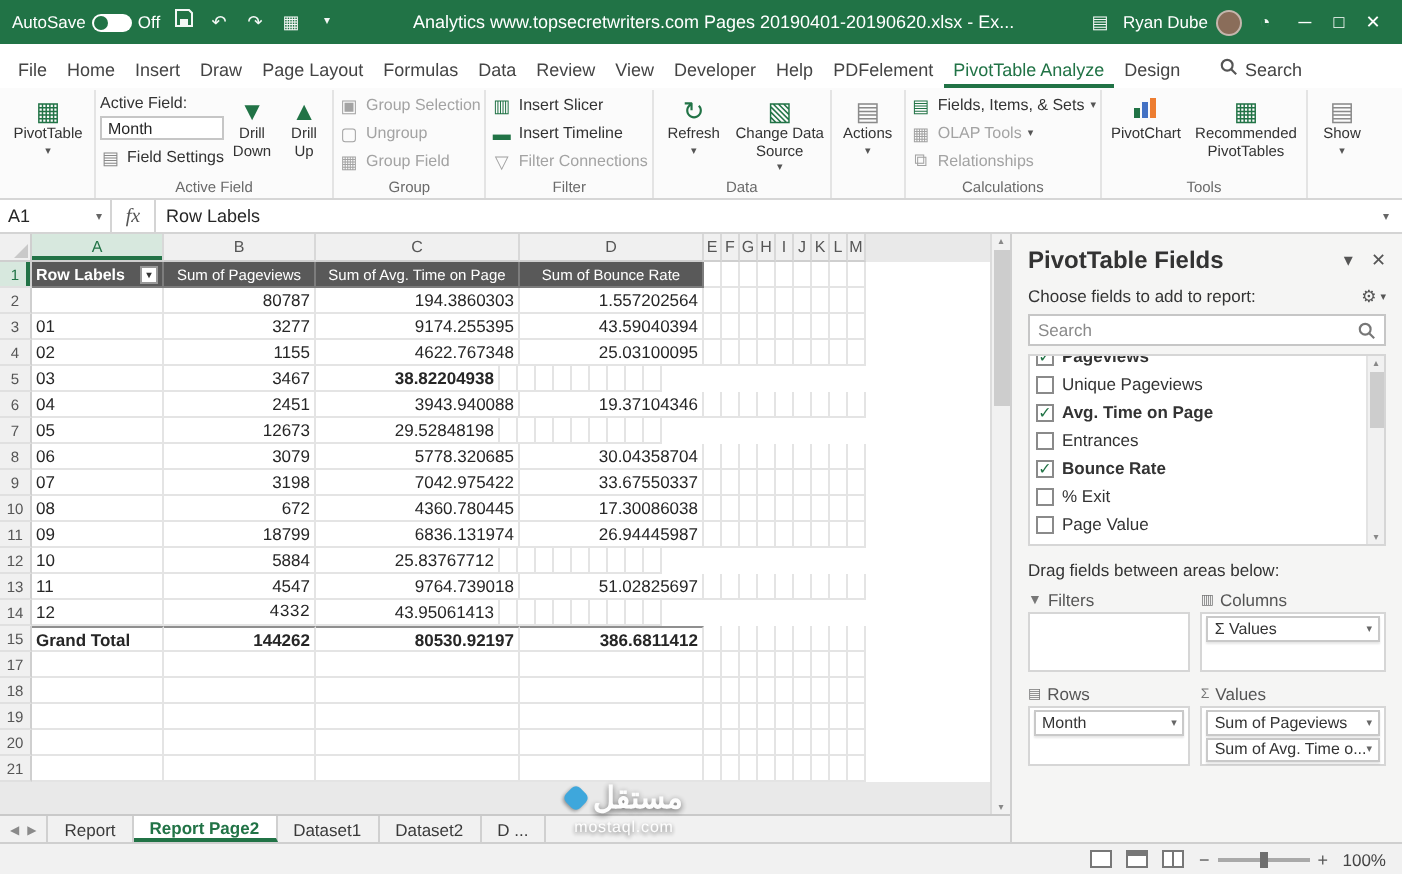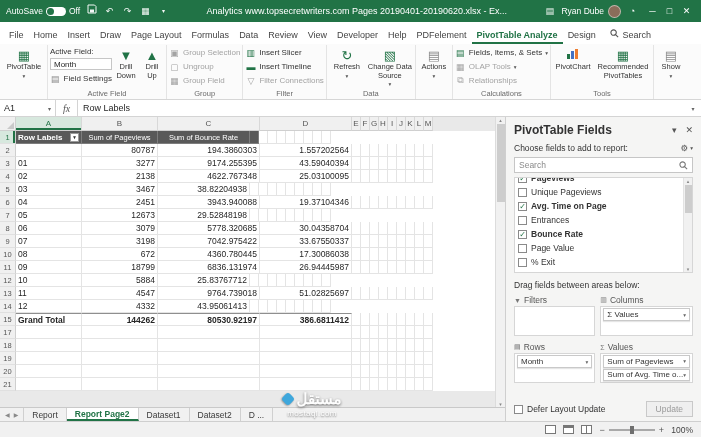--- a/index.html
+++ b/index.html
@@ -16,21 +16,21 @@
 .tb-title{flex:1;text-align:center;white-space:nowrap;overflow:hidden;text-overflow:ellipsis;font-size:9px;}
 .tb-user{display:flex;align-items:center;gap:4px;font-size:8.5px;}
 .avatar{width:13px;height:13px;border-radius:50%;background:#8a6d5a;border:1px solid rgba(255,255,255,.5);}
 .win-btns{display:flex;}
 .win-btn{width:17px;text-align:center;line-height:22px;font-size:9px;}
 
 
 .ribbon-tabs{flex:0 0 22px;background:#fff;display:flex;align-items:flex-end;padding:0 4px;}
 .rtab-strip{display:flex;align-items:flex-end;height:100%;}
 .rtab{padding:0 5px 4px;font-size:9px;color:#444;white-space:nowrap;}
-.rtab.active{color:#217346;font-weight:bold;border-bottom:2px solid #217346;padding-bottom:2px;}
+.rtab.active{color:#217346;font-weight:normal;border-bottom:2px solid #217346;padding-bottom:2px;}
 .rsearch{margin-left:auto;margin-right:46px;display:flex;align-items:center;gap:3px;color:#444;padding-bottom:4px;font-size:9px;}
 
 
 .ribbon{flex:0 0 56px;background:#fbfbfb;border-bottom:1px solid #d6d6d6;display:flex;align-items:stretch;padding:1px 1px 0;overflow:hidden;}
 .rgroup{display:flex;flex-direction:column;border-right:1px solid #e4e4e4;padding:0 2px;}
 .rgc{flex:1;display:flex;align-items:flex-start;gap:2px;padding-top:2px;}
 .rgc.stackc{flex-direction:column;justify-content:center;gap:1px;padding-top:0;}
 .rgroup-label{height:11px;text-align:center;font-size:7.5px;color:#6a6a6a;line-height:11px;white-space:nowrap;}
 .bigbtn{display:flex;flex-direction:column;align-items:center;text-align:center;font-size:7.5px;color:#333;line-height:1.15;padding-top:1px;height:100%;}
 .bigbtn .ic{font-size:13px;height:15px;line-height:15px;color:#217346;}
@@ -369,20 +369,21 @@
               <div class="g-colh" style="width: 9px;">M</div>
             </div>
           <div>
               <div class="g-row phead">
                 <div class="g-gutter sel">1</div>
                 <div class="g-cell phead-a" style="width: 66px;">
                   <span>Row Labels</span>
                   <span class="filter-btn">▾</span>
                 </div>
                 <div class="g-cell num" style="width: 76px;">Sum of Pageviews</div>
+                <div class="g-cell num" style="width: 102px;">Sum of Avg. Time on Page</div>
                 <div class="g-cell num" style="width: 92px;">Sum of Bounce Rate</div>
                 <div class="g-cell" style="width: 9px;"></div>
                 <div class="g-cell" style="width: 9px;"></div>
                 <div class="g-cell" style="width: 9px;"></div>
                 <div class="g-cell" style="width: 9px;"></div>
                 <div class="g-cell" style="width: 9px;"></div>
                 <div class="g-cell" style="width: 9px;"></div>
                 <div class="g-cell" style="width: 9px;"></div>
                 <div class="g-cell" style="width: 9px;"></div>
                 <div class="g-cell" style="width: 9px;"></div>
@@ -415,38 +416,38 @@
                 <div class="g-cell" style="width: 9px;"></div>
                 <div class="g-cell" style="width: 9px;"></div>
                 <div class="g-cell" style="width: 9px;"></div>
                 <div class="g-cell" style="width: 9px;"></div>
                 <div class="g-cell" style="width: 9px;"></div>
                 <div class="g-cell" style="width: 9px;"></div>
               </div>
               <div class="g-row">
                 <div class="g-gutter">4</div>
                 <div class="g-cell" style="width: 66px;">02</div>
-                <div class="g-cell num" style="width: 76px;">2138</div>
+                <div class="g-cell num" style="width: 76px;">1155</div>
                 <div class="g-cell num" style="width: 102px;">4622.767348</div>
                 <div class="g-cell num" style="width: 92px;">25.03100095</div>
                 <div class="g-cell" style="width: 9px;"></div>
                 <div class="g-cell" style="width: 9px;"></div>
                 <div class="g-cell" style="width: 9px;"></div>
                 <div class="g-cell" style="width: 9px;"></div>
                 <div class="g-cell" style="width: 9px;"></div>
                 <div class="g-cell" style="width: 9px;"></div>
                 <div class="g-cell" style="width: 9px;"></div>
                 <div class="g-cell" style="width: 9px;"></div>
                 <div class="g-cell" style="width: 9px;"></div>
               </div>
               <div class="g-row">
                 <div class="g-gutter">5</div>
                 <div class="g-cell" style="width: 66px;">03</div>
                 <div class="g-cell num" style="width: 76px;">3467</div>
-                <div class="g-cell num" style="width: 92px;">38.82204938</div>
+                <div class="g-cell num" style="width: 92px; font-weight: bold;">38.82204938</div>
                 <div class="g-cell" style="width: 9px;"></div>
                 <div class="g-cell" style="width: 9px;"></div>
                 <div class="g-cell" style="width: 9px;"></div>
                 <div class="g-cell" style="width: 9px;"></div>
                 <div class="g-cell" style="width: 9px;"></div>
                 <div class="g-cell" style="width: 9px;"></div>
                 <div class="g-cell" style="width: 9px;"></div>
                 <div class="g-cell" style="width: 9px;"></div>
                 <div class="g-cell" style="width: 9px;"></div>
               </div>
@@ -572,21 +573,21 @@
                 <div class="g-cell" style="width: 9px;"></div>
                 <div class="g-cell" style="width: 9px;"></div>
                 <div class="g-cell" style="width: 9px;"></div>
                 <div class="g-cell" style="width: 9px;"></div>
                 <div class="g-cell" style="width: 9px;"></div>
                 <div class="g-cell" style="width: 9px;"></div>
               </div>
               <div class="g-row">
                 <div class="g-gutter">14</div>
                 <div class="g-cell" style="width: 66px;">12</div>
-                <div class="g-cell num" style="width: 76px;">4332</div>
+                <div class="g-cell num" style="width: 76px; font-family: Liberation Mono, monospace;">4332</div>
                 <div class="g-cell num" style="width: 92px;">43.95061413</div>
                 <div class="g-cell" style="width: 9px;"></div>
                 <div class="g-cell" style="width: 9px;"></div>
                 <div class="g-cell" style="width: 9px;"></div>
                 <div class="g-cell" style="width: 9px;"></div>
                 <div class="g-cell" style="width: 9px;"></div>
                 <div class="g-cell" style="width: 9px;"></div>
                 <div class="g-cell" style="width: 9px;"></div>
                 <div class="g-cell" style="width: 9px;"></div>
                 <div class="g-cell" style="width: 9px;"></div>
@@ -752,25 +753,25 @@
             <div class="field-row">
               <span class="cb"></span>
               <span class="flabel">Entrances</span>
             </div>
             <div class="field-row">
               <span class="cb">✓</span>
               <span class="flabel bold">Bounce Rate</span>
             </div>
             <div class="field-row">
               <span class="cb"></span>
-              <span class="flabel">Page Value</span>
+              <span class="flabel">% Exit</span>
             </div>
             <div class="field-row">
               <span class="cb"></span>
-              <span class="flabel">% Exit</span>
+              <span class="flabel">Page Value</span>
             </div>
           </div>
         <div class="flist-scroll">
           <span>▴</span>
           <div class="flthumb"></div>
           <div class="flsp"></div>
           <span>▾</span>
         </div>
       </div>
       <div class="drag-label">Drag fields between areas below:</div>
@@ -815,25 +816,20 @@
               <div class="pill">
                 <span>Sum of Pageviews</span>
                 <span class="pch">▾</span>
               </div>
               <div class="pill">
                 <span>Sum of Avg. Time o...</span>
                 <span class="pch">▾</span>
               </div>
             </div>
         </div>
-      </div>
-      <div class="defer-row">
-        <span class="cb"></span>
-        <span>Defer Layout Update</span>
-        <span class="update-btn">Update</span>
       </div>
     </div>
   </div>
 
   <div class="statusbar">
     <div class="sb-right">
       <span class="view-ic"></span>
       <span class="view-ic v2"></span>
       <span class="view-ic v3"></span>
       <div class="zoomwrap">

